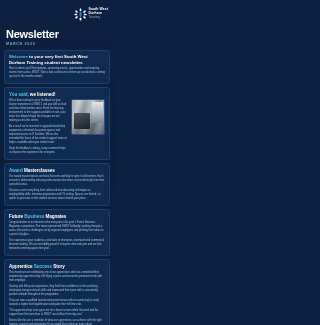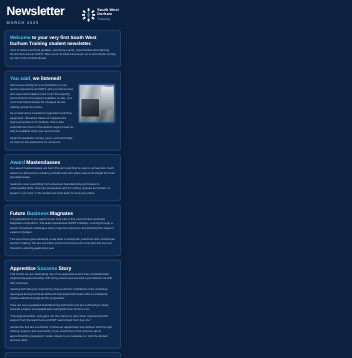--- a/index.html
+++ b/index.html
@@ -24,21 +24,21 @@
     overflow: hidden;
   }
 
   
   .header {
     display: flex;
     align-items: flex-start;
     justify-content: space-between;
     padding: 5px 2px 4px 2px;
   }
-  .brandblock { padding-top: 1px; }
+  .brandblock { padding-top: 1px; margin-top: 23px; }
   .title {
     font-size: 11px;
     font-weight: bold;
     letter-spacing: -0.3px;
     color: #ffffff;
     line-height: 11px;
   }
   .subtitle {
     font-size: 3.6px;
     letter-spacing: 0.7px;

